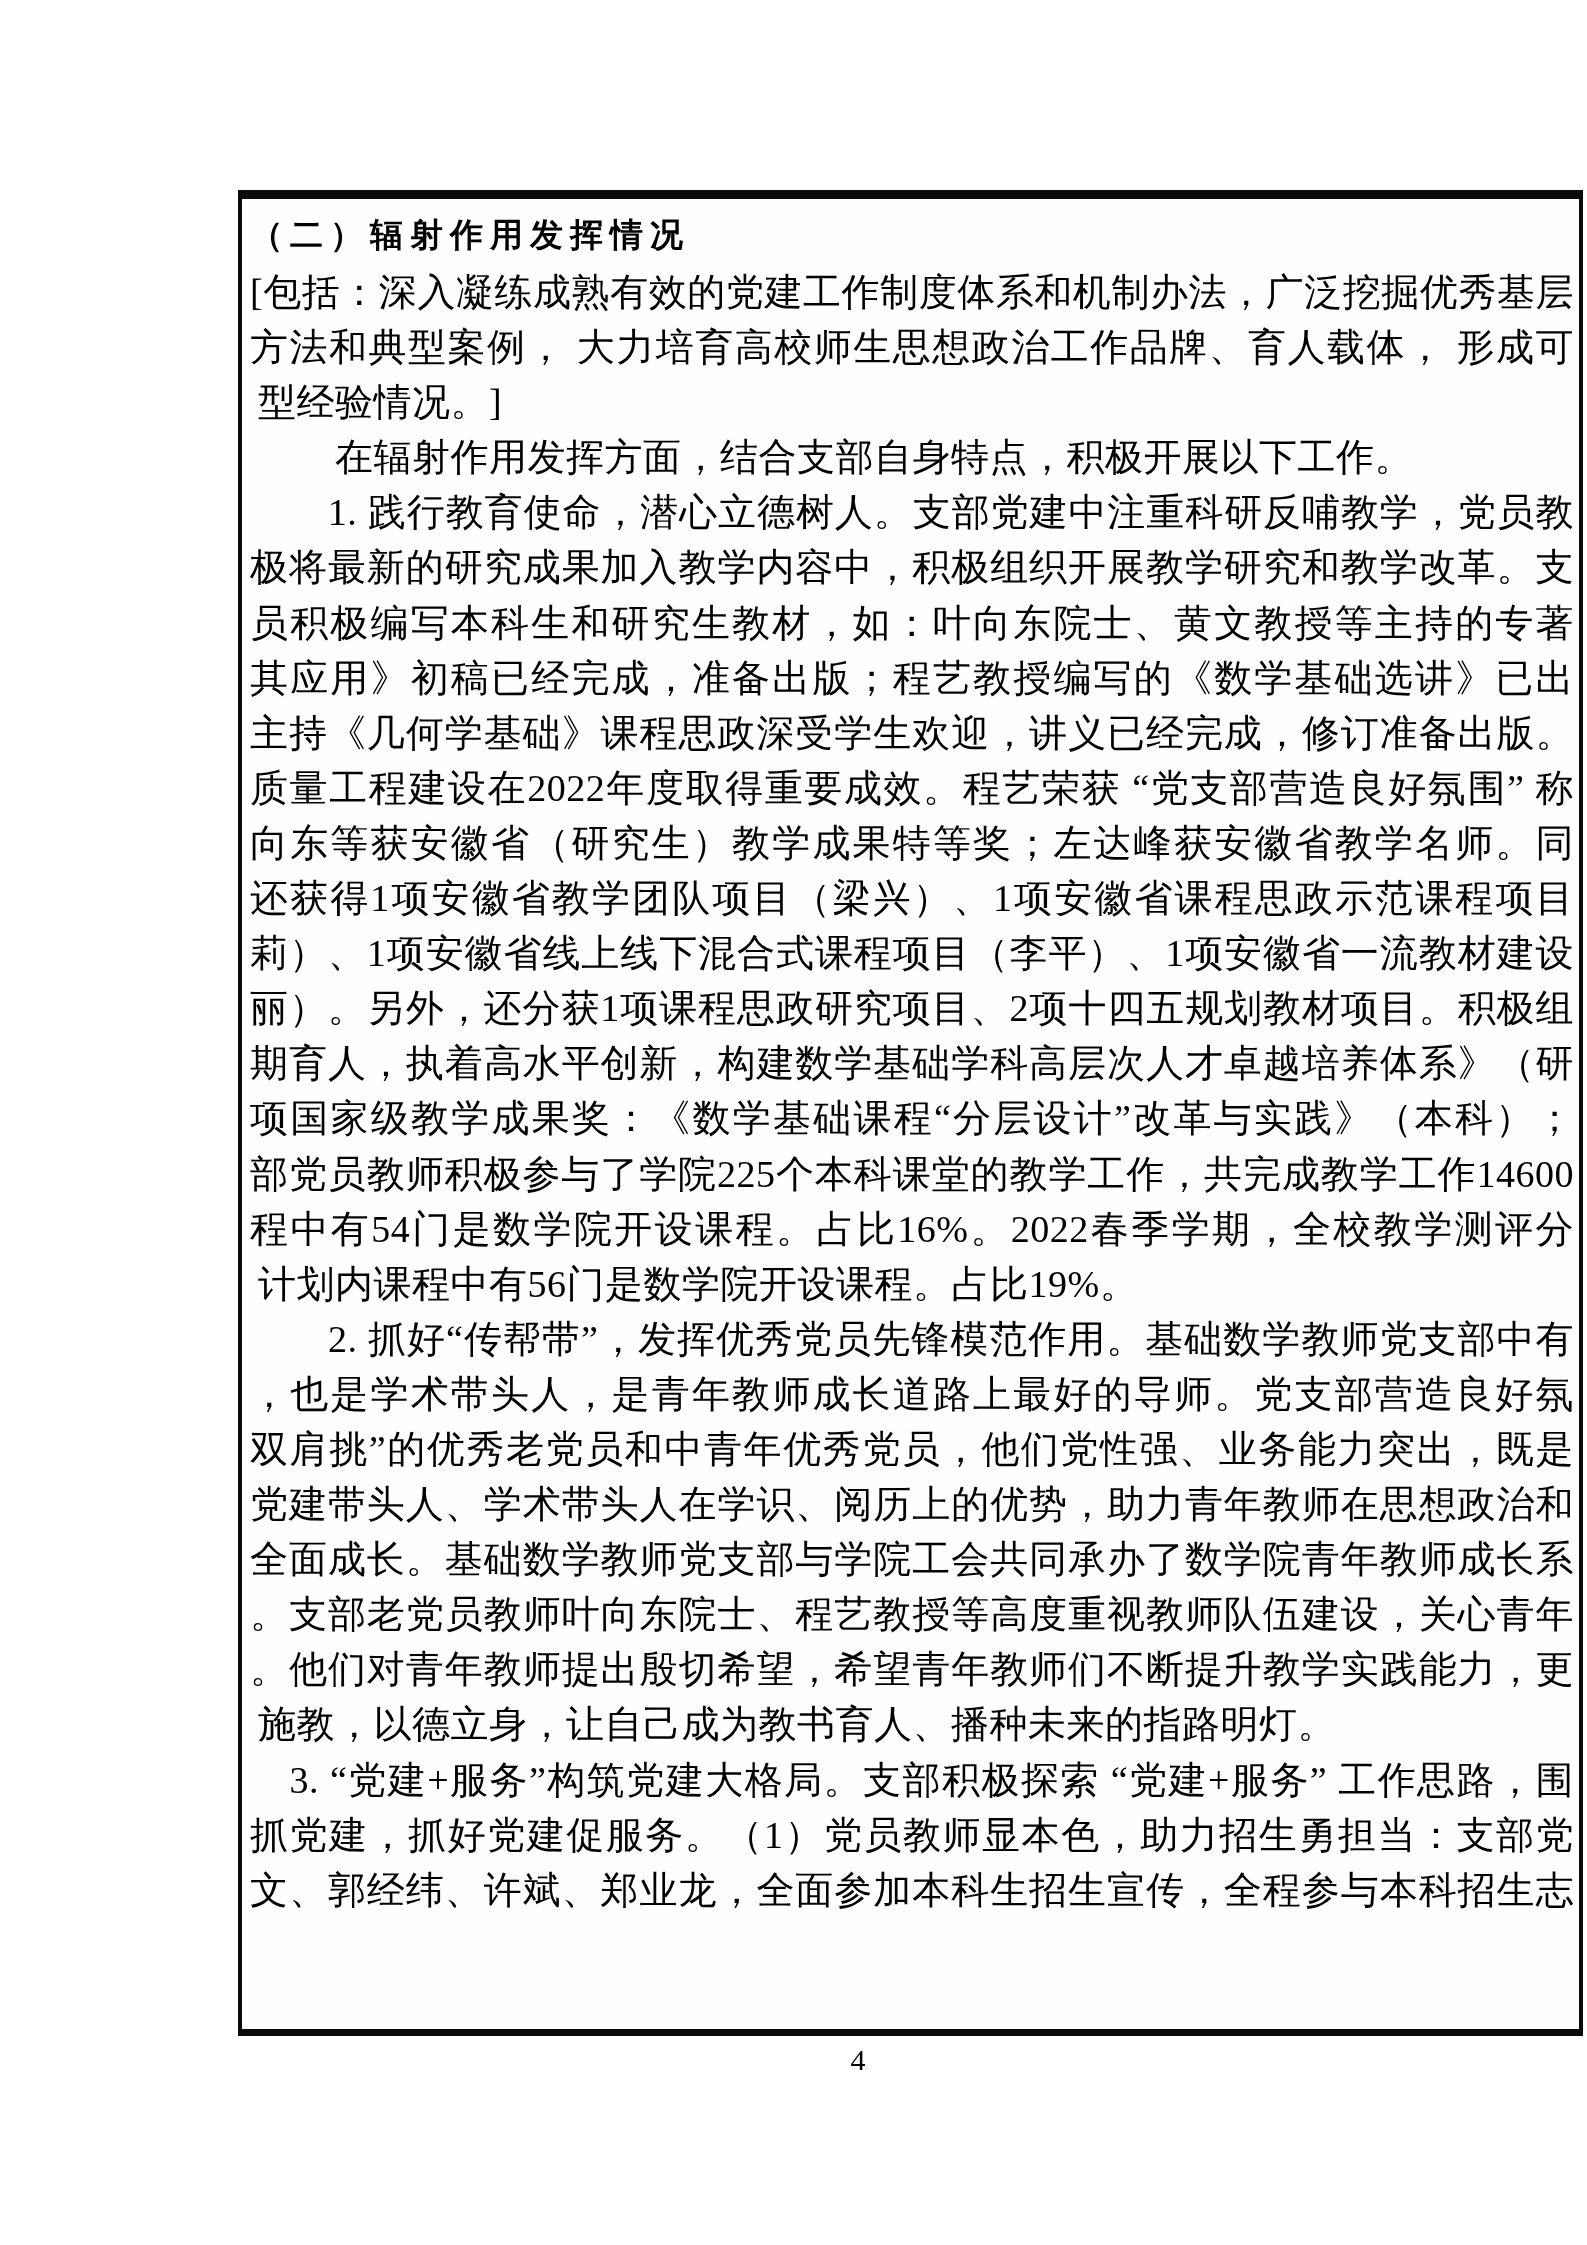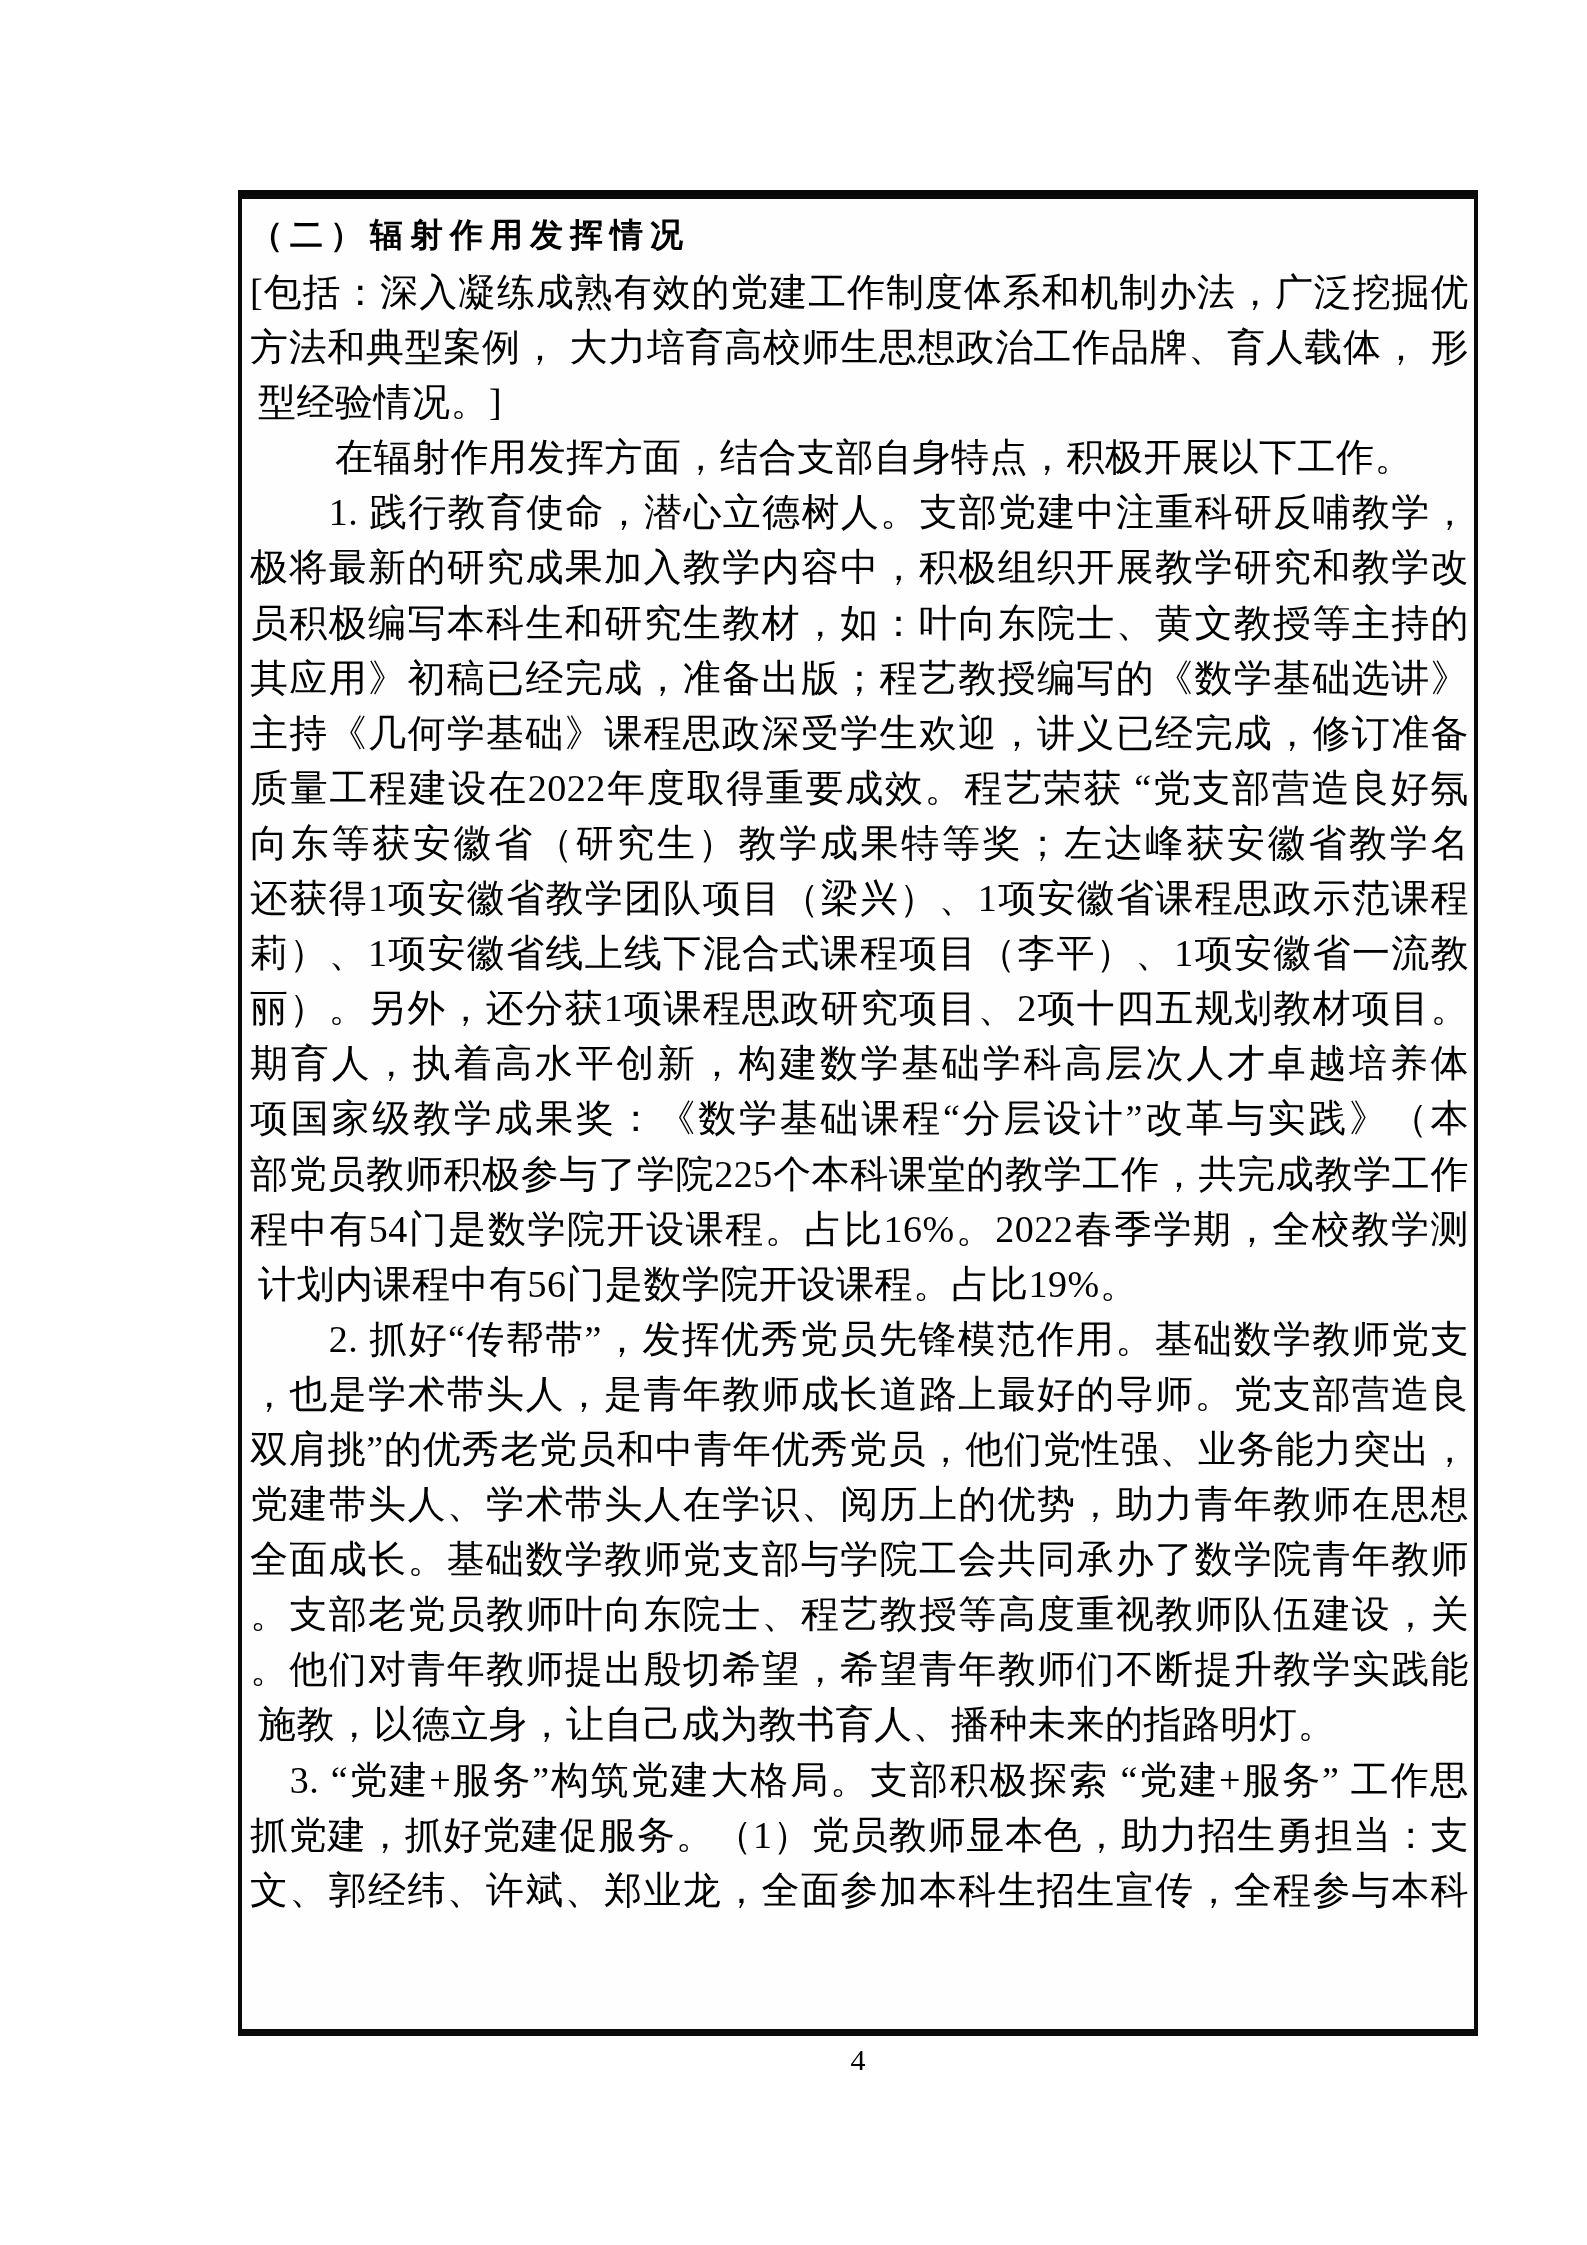--- a/index.html
+++ b/index.html
@@ -13,21 +13,21 @@
     position: relative;
     width: 1587px;
     height: 2245px;
     background: #ffffff;
     overflow: hidden;
   }
   .doc-table {
     position: absolute;
     left: 238px;
     top: 190px;
-    width: 1240px;
+    width: 1345px;
     height: 1846px;
     box-sizing: border-box;
     border-top: 9px solid #0a0a0a;
     border-bottom: 7px solid #0a0a0a;
     border-left: 4px solid #0a0a0a;
     border-right: 4px solid #0a0a0a;
     padding: 6px 5px 0 8px;
     background: #fefefe;
   }
   .heading {

